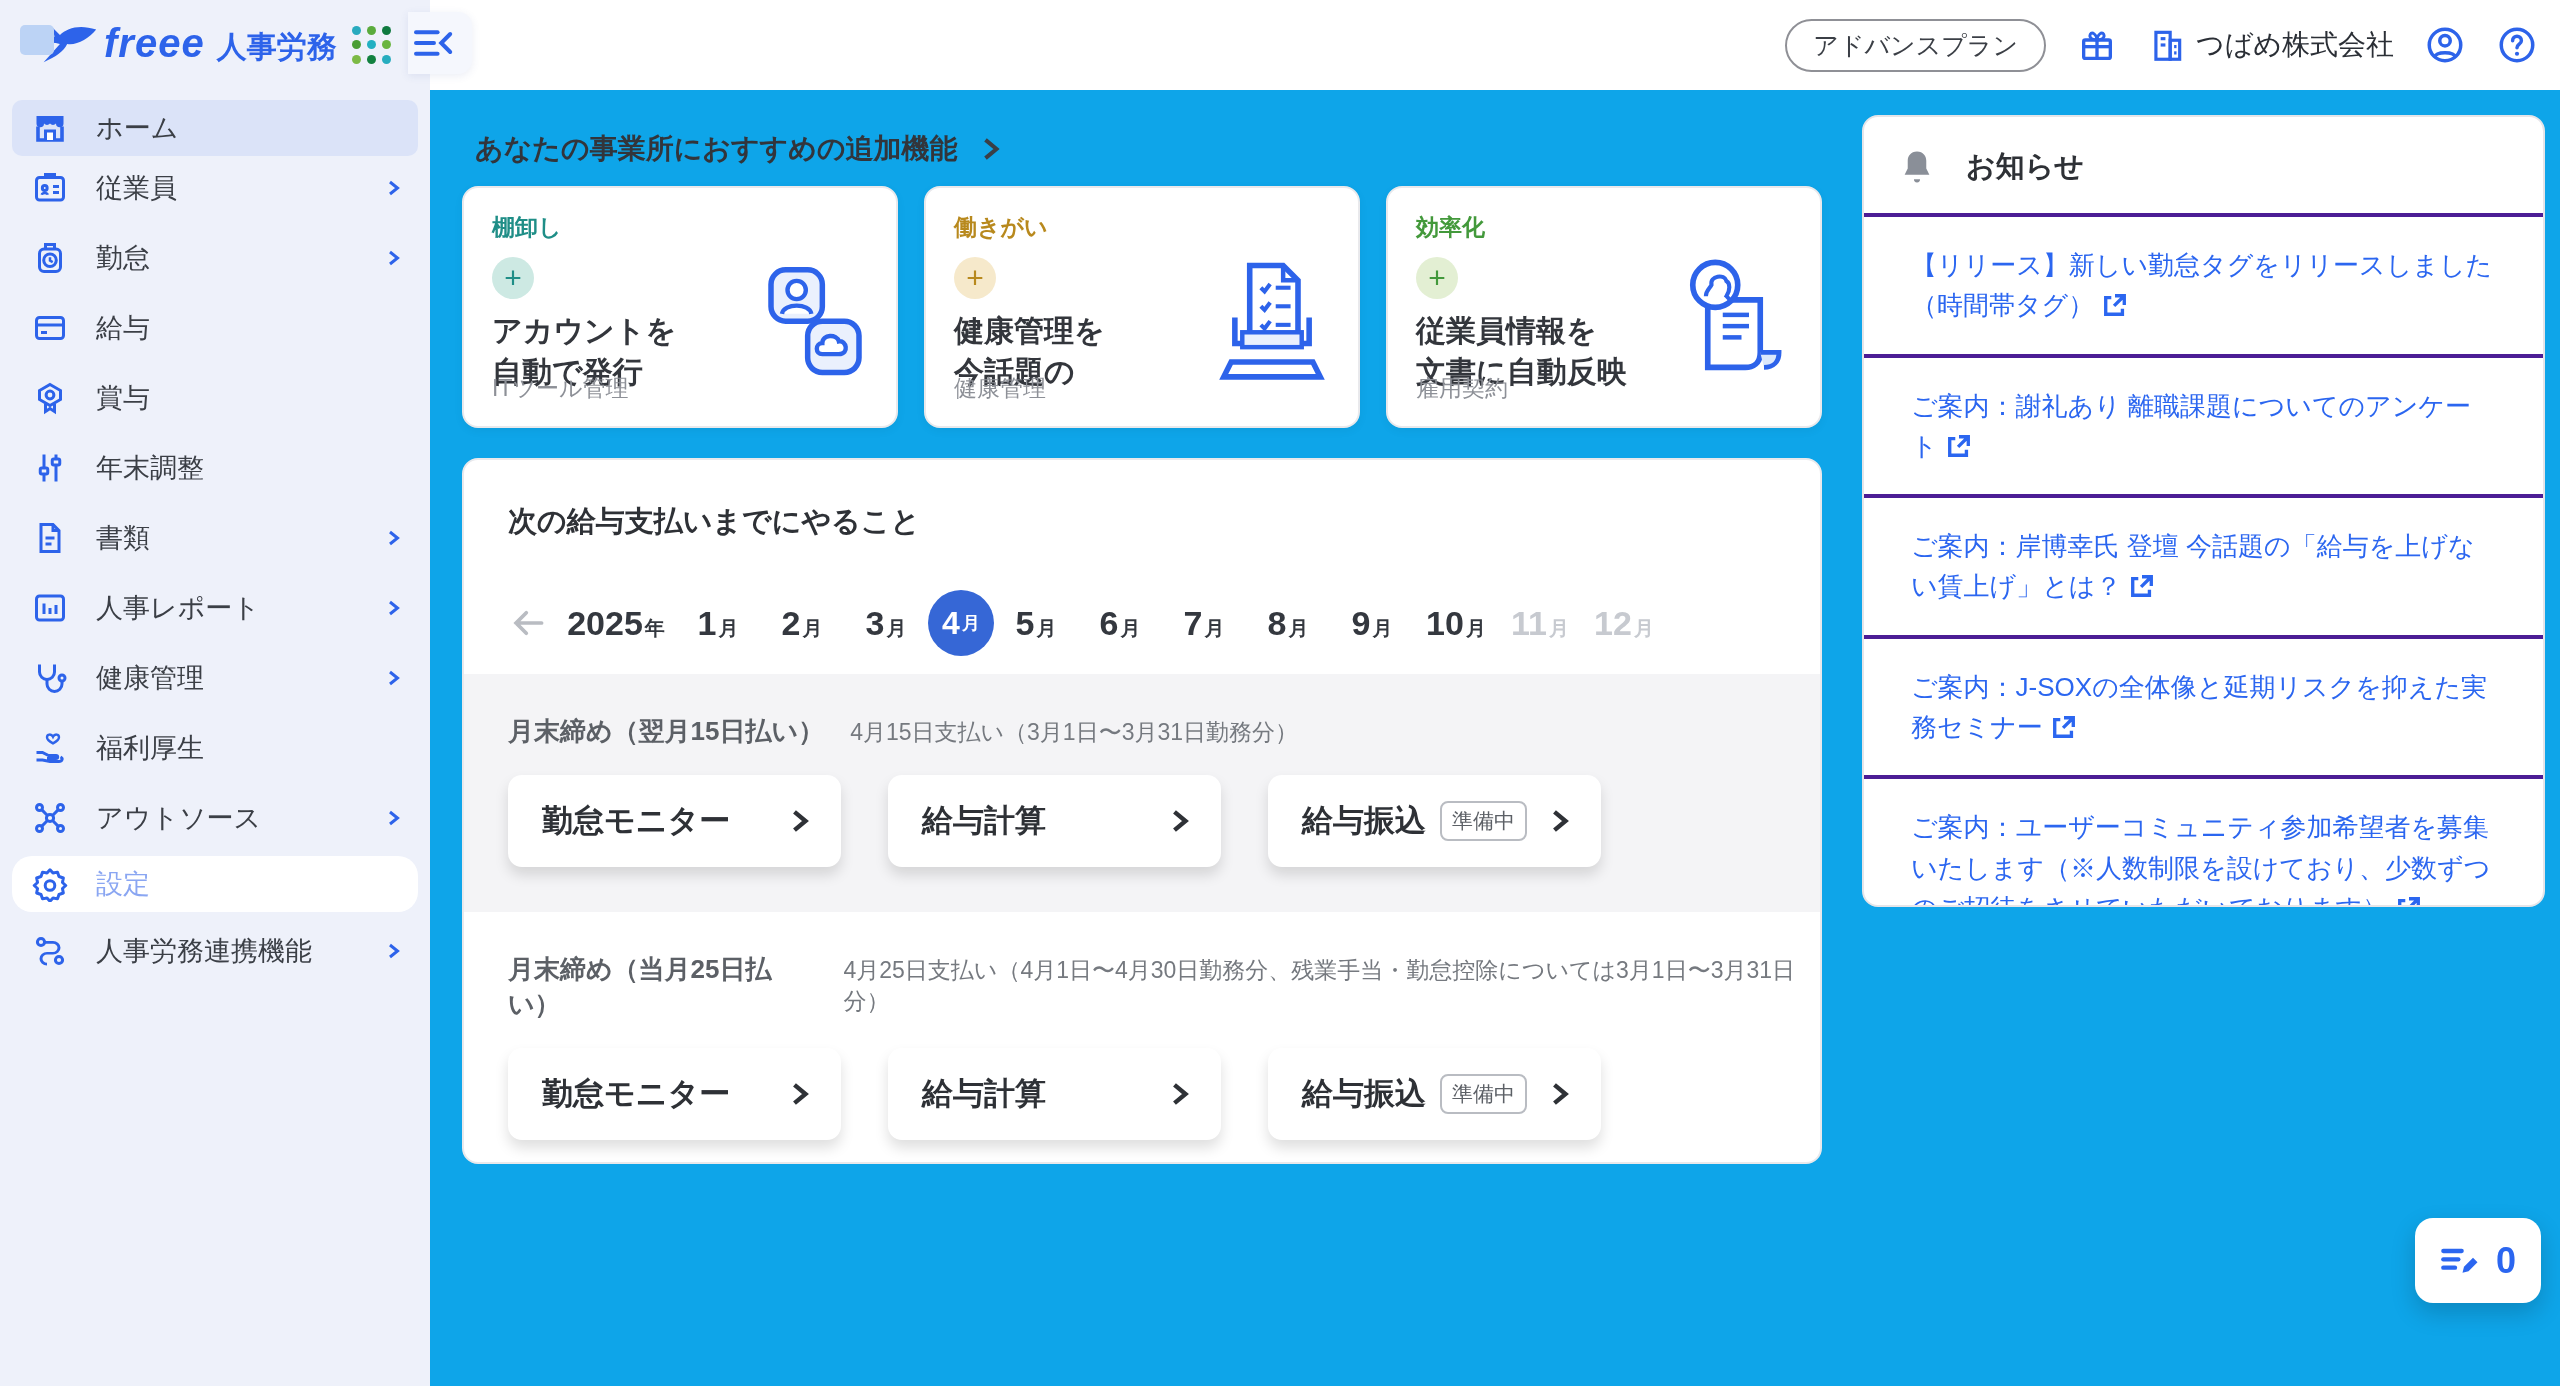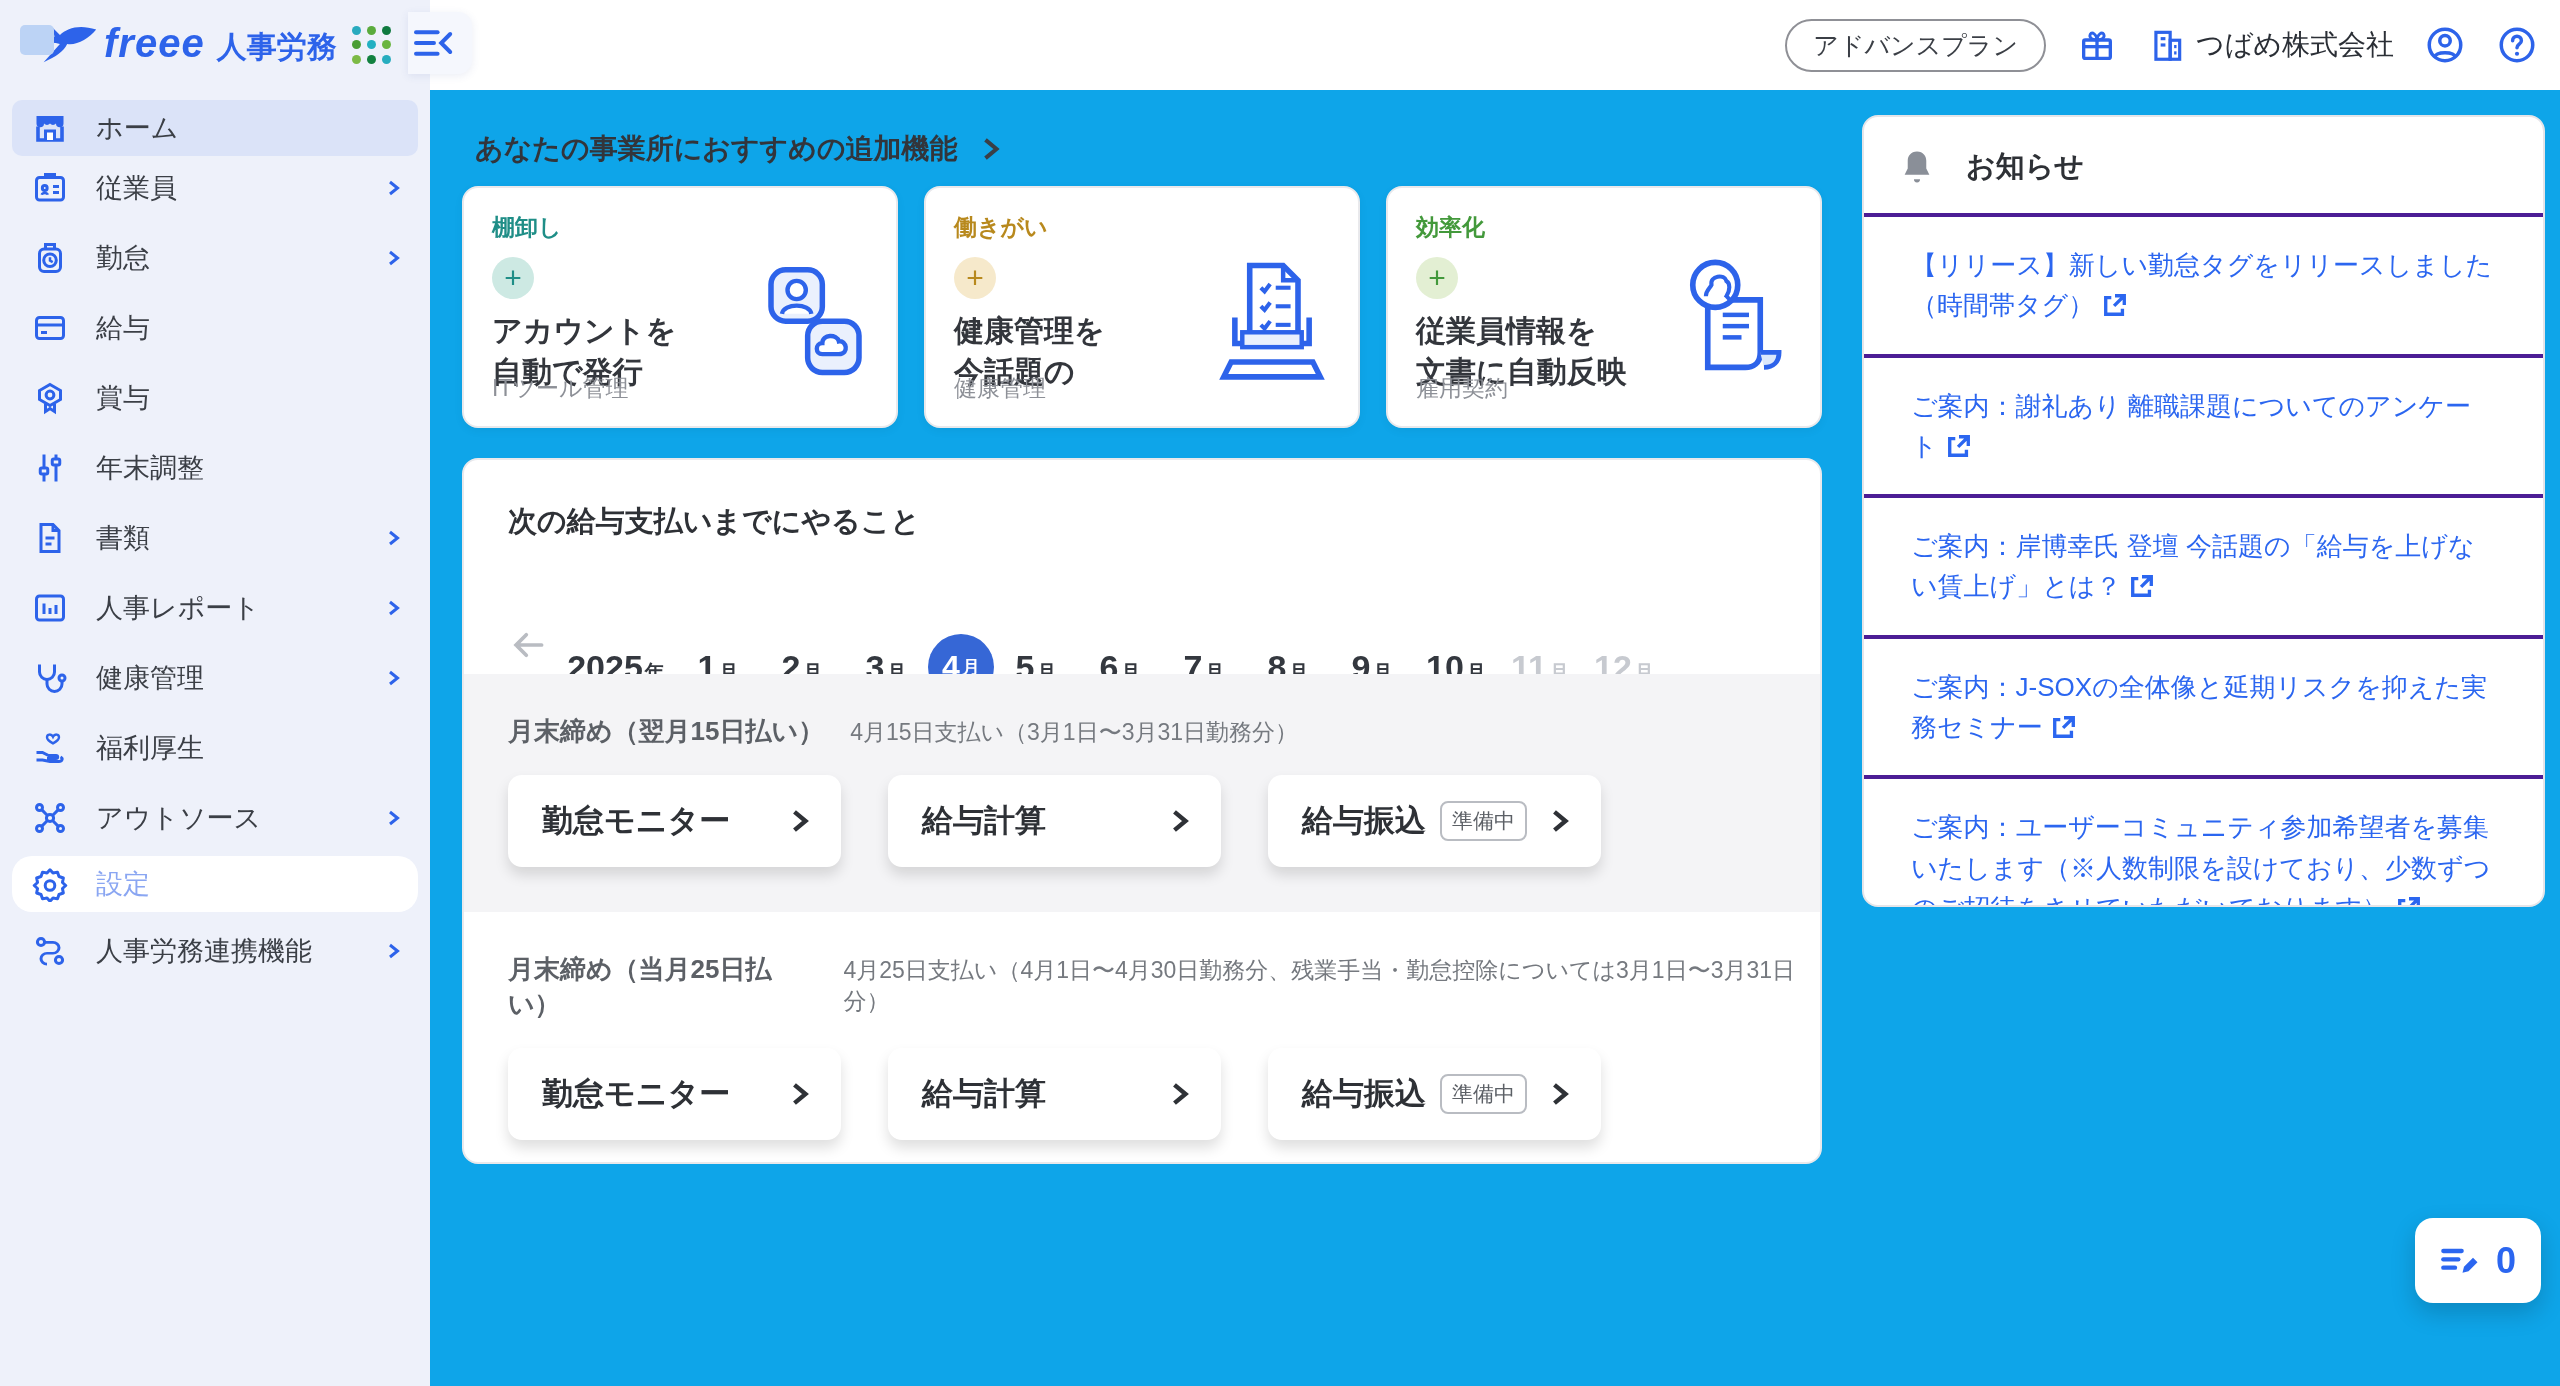--- a/index.html
+++ b/index.html
@@ -60,21 +60,21 @@
   .fcard.amber .tag{color:#b8891d;} .fcard.amber .plus{background:#f6e9cb; color:#b8891d;}
   .fcard.green .tag{color:#43993b;} .fcard.green .plus{background:#e3efd3; color:#43993b;}
 
   
   .paycard { position:absolute; left:32px; top:368px; width:1360px; height:706px;
     background:#fff; border:2px solid #e9e9ec; border-radius:16px; overflow:hidden; }
   .paycard h2 { font-size:29px; color:#2e3136; font-weight:bold; margin:42px 0 0 44px; }
   .months { display:flex; align-items:center; gap:0; margin:48px 0 0 36px; }
   .m-arrow { width:56px; display:flex; justify-content:center; cursor:pointer; }
   .m-cell { min-width:84px; display:flex; align-items:baseline; justify-content:center;
-    color:#34383f; cursor:pointer; padding:0 6px;margin-top:44px; }
+    color:#34383f; cursor:pointer; padding:0 6px; }
   .m-cell .m-num { font-size:34px; font-weight:bold; }
   .m-cell .m-suf { font-size:20px; font-weight:bold; margin-left:2px; }
   .m-cell.year { min-width:120px; cursor:default; }
   .m-cell.dis { color:#c7cad0; cursor:default; }
   .m-cell.sel { background:#3667d6; color:#fff; border-radius:50%; width:66px; min-width:66px;
     height:66px; align-items:center; position:relative; top:0; justify-content:center; padding:0; }
   .m-cell.sel .m-num { font-size:32px; }
   .m-cell.sel .m-suf { font-size:18px; }
   .payband { position:absolute; left:0; top:214px; width:100%; height:238px; background:#f4f4f6; }
   .group-head { display:flex; align-items:baseline; gap:26px; padding:40px 0 0 44px; }

